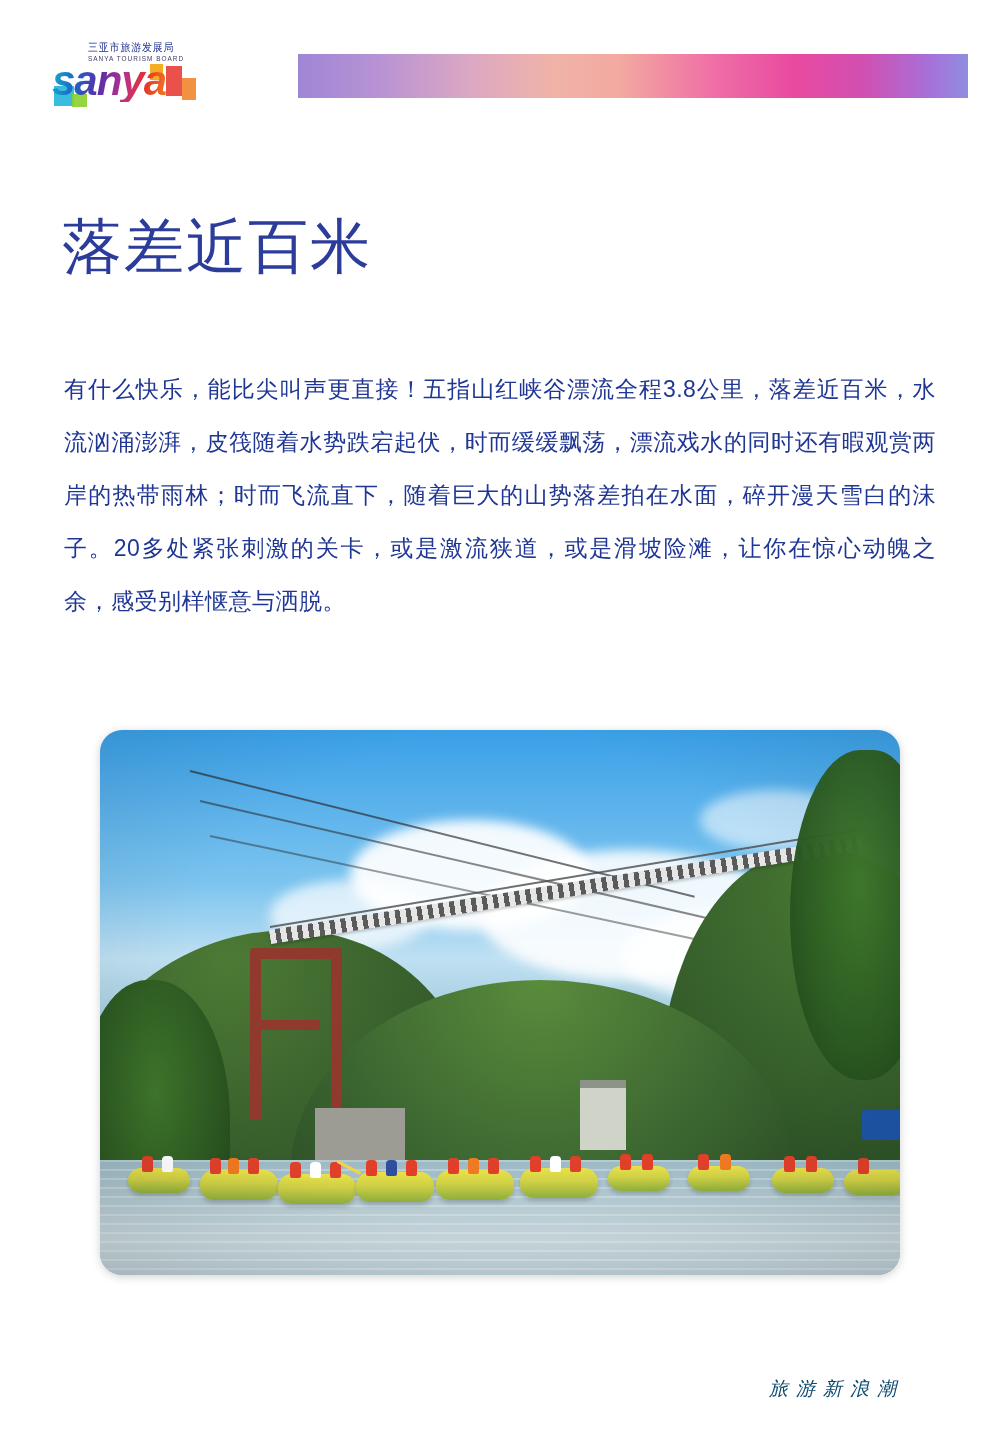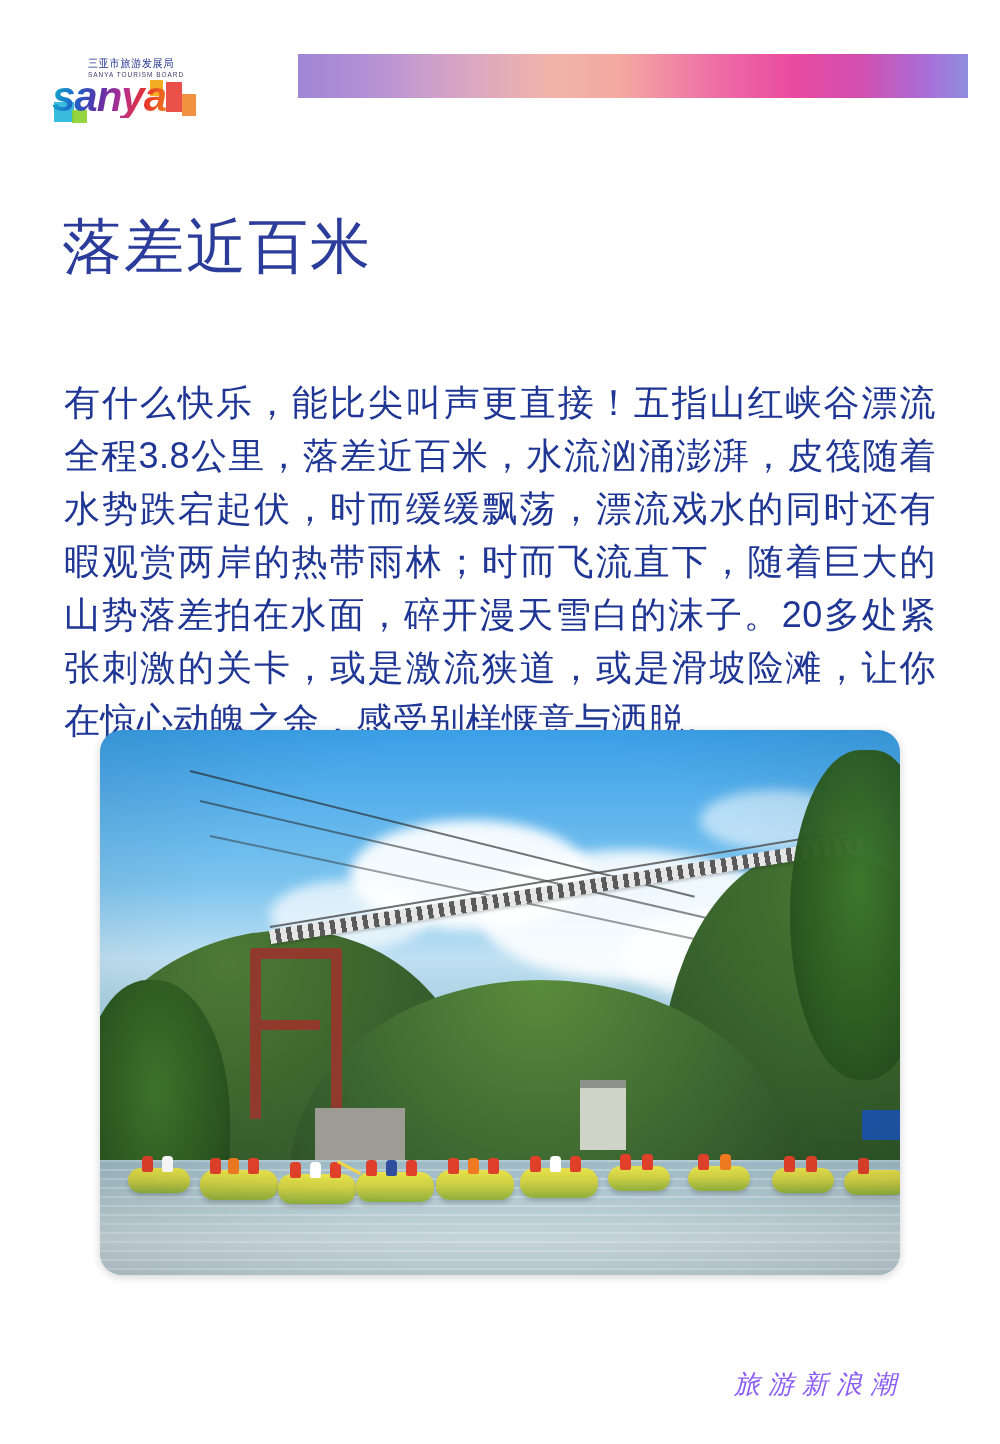--- a/index.html
+++ b/index.html
@@ -20,21 +20,21 @@
     position: absolute;
     top: 0;
     left: 0;
     width: 1000px;
     height: 130px;
   }
 
   .logo-block {
     position: absolute;
     left: 52px;
-    top: 54px;
+    top: 38px;
     width: 150px;
     height: 70px;
   }
   .logo-cn {
     position: absolute;
     left: 36px;
     top: 2px;
     font-size: 11px;
     letter-spacing: 1px;
     color: #1f2f8f;
@@ -112,21 +112,21 @@
     color: #2b3c9b;
     line-height: 1.15;
   }
 
   
   .body-copy {
     position: absolute;
     left: 64px;
     top: 340px;
     width: 872px;
-    font-size: 36px;
+    font-size: 23px;
     line-height: 53px;
     color: #1f3694;
     text-align: justify;
     letter-spacing: 0.5px;
   }
 
   
   .photo-frame {
     position: absolute;
     left: 100px;
@@ -326,23 +326,23 @@
     inset: 0;
     background: radial-gradient(ellipse at 50% 45%, rgba(0,0,0,0) 55%, rgba(0,0,0,.10) 100%);
     pointer-events: none;
   }
 
   
   .footer-slogan {
     position: absolute;
     right: 96px;
     bottom: 42px;
-    font-size: 26px;
+    font-size: 19px;
     letter-spacing: 8px;
-    color: #8b5cf6;
+    color: #0c4a6e;
     font-family: "DejaVu Serif", "Liberation Serif", serif;
     font-style: italic;
     white-space: nowrap;
   }
 </style>
 </head>
 <body>
 
 <div class="header">
 

